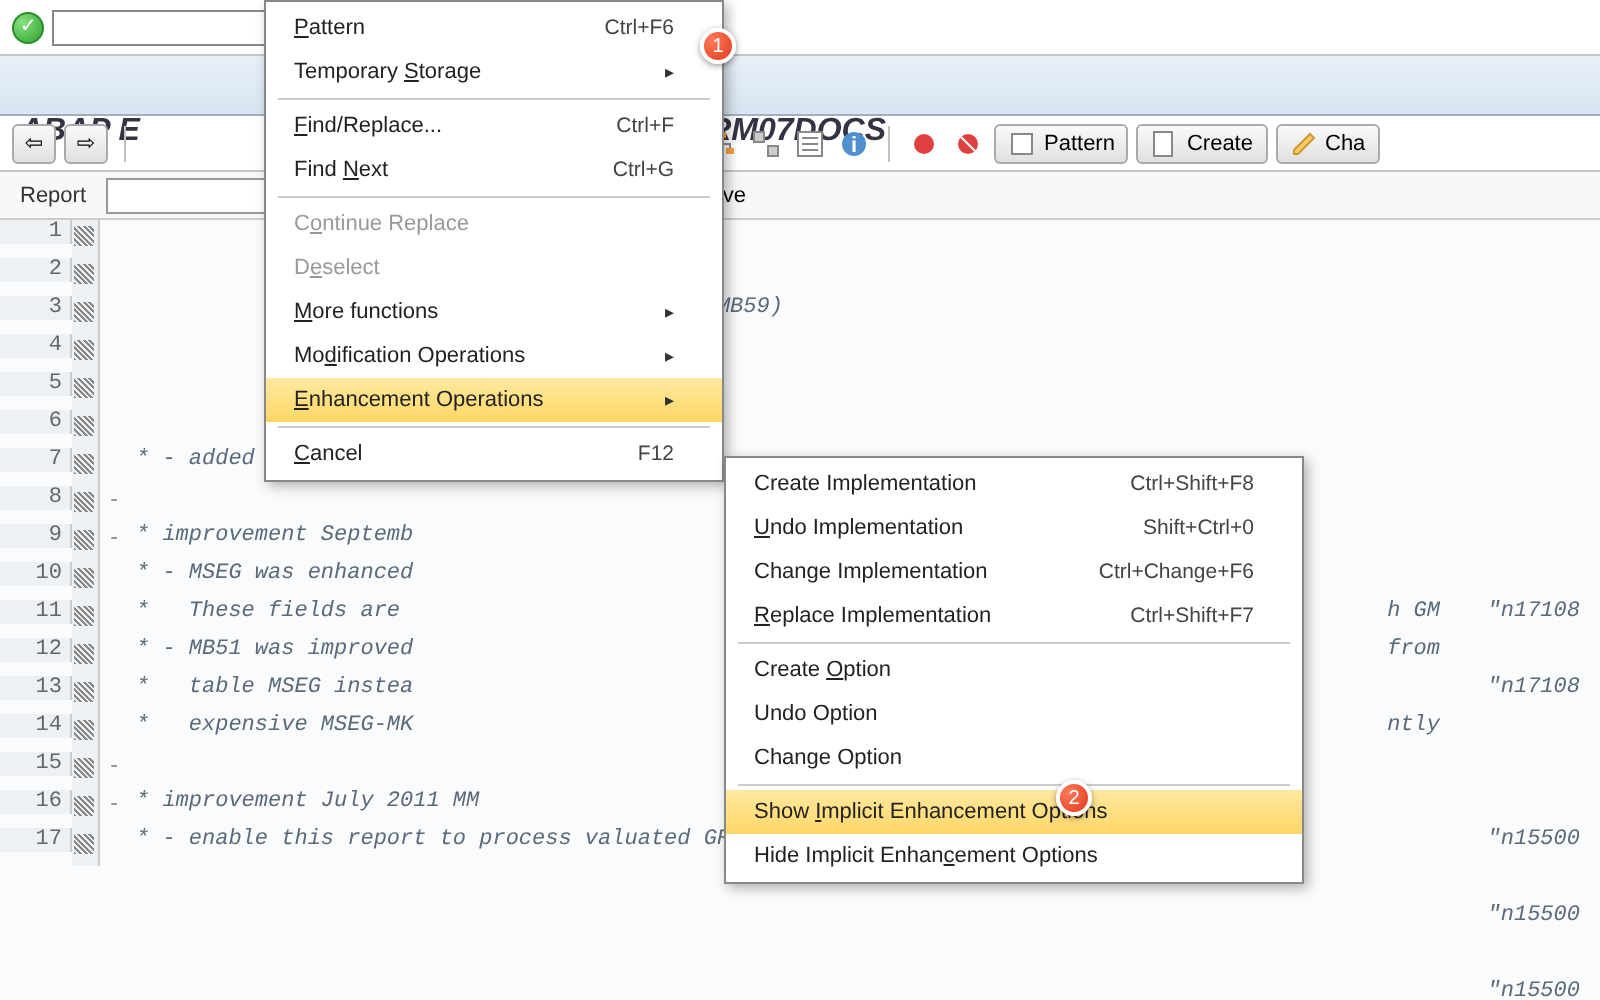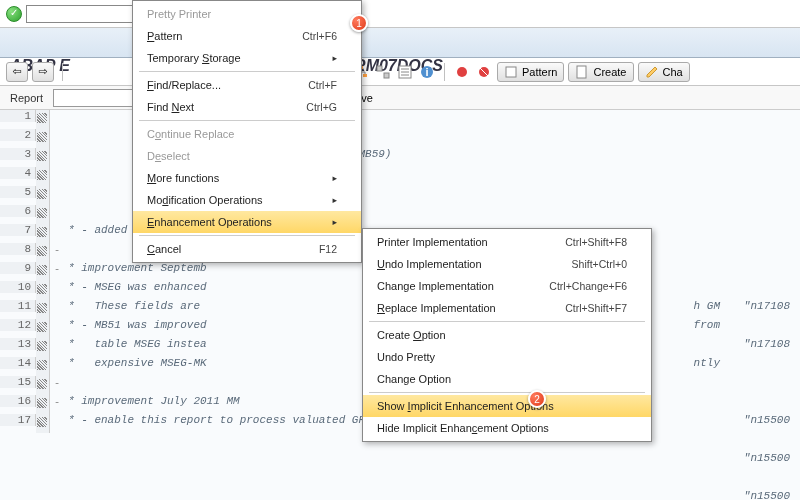--- a/index.html
+++ b/index.html
@@ -275,23 +275,20 @@
     </div>
     <div class="line" style="position: relative;">
       <div class="gutter">17</div>
       <div class="marker"></div>
       <div class="fold"></div>
       <div class="code">* - enable this report to process valuated GR MM docs</div>
     </div>
   </div>
 
 <div class="menu" id="menu1">
-    <div class="menu-item disabled">
-      <span class="mi-text">Pretty Printer</span>
-    </div>
     <div class="menu-item">
       <span class="mi-text"><span class="u">P</span>attern</span>
       <span class="mi-short">Ctrl+F6</span>
     </div>
     <div class="menu-item has-sub">
       <span class="mi-text">Temporary <span class="u">S</span>torage</span>
     </div>
     <div class="menu-sep"></div>
     <div class="menu-item">
       <span class="mi-text"><span class="u">F</span>ind/Replace...</span>
@@ -318,41 +315,41 @@
       <span class="mi-text"><span class="u">E</span>nhancement Operations</span>
     </div>
     <div class="menu-sep"></div>
     <div class="menu-item">
       <span class="mi-text"><span class="u">C</span>ancel</span>
       <span class="mi-short">F12</span>
     </div>
   </div>
 <div class="menu" id="menu2">
     <div class="menu-item">
-      <span class="mi-text">Printer Implementation</span>
+      <span class="mi-text">Create Implementation</span>
       <span class="mi-short">Ctrl+Shift+F8</span>
     </div>
     <div class="menu-item">
       <span class="mi-text"><span class="u">U</span>ndo Implementation</span>
       <span class="mi-short">Shift+Ctrl+0</span>
     </div>
     <div class="menu-item">
       <span class="mi-text">Change Implementation</span>
       <span class="mi-short">Ctrl+Change+F6</span>
     </div>
     <div class="menu-item">
       <span class="mi-text"><span class="u">R</span>eplace Implementation</span>
       <span class="mi-short">Ctrl+Shift+F7</span>
     </div>
     <div class="menu-sep"></div>
     <div class="menu-item">
       <span class="mi-text">Create <span class="u">O</span>ption</span>
     </div>
     <div class="menu-item">
-      <span class="mi-text">Undo Pretty</span>
+      <span class="mi-text">Undo Option</span>
     </div>
     <div class="menu-item">
       <span class="mi-text">Change Option</span>
     </div>
     <div class="menu-sep"></div>
     <div class="menu-item hl">
       <span class="mi-text">Show <span class="u">I</span>mplicit Enhancement Options</span>
     </div>
     <div class="menu-item">
       <span class="mi-text">Hide Implicit Enhan<span class="u">c</span>ement Options</span>

